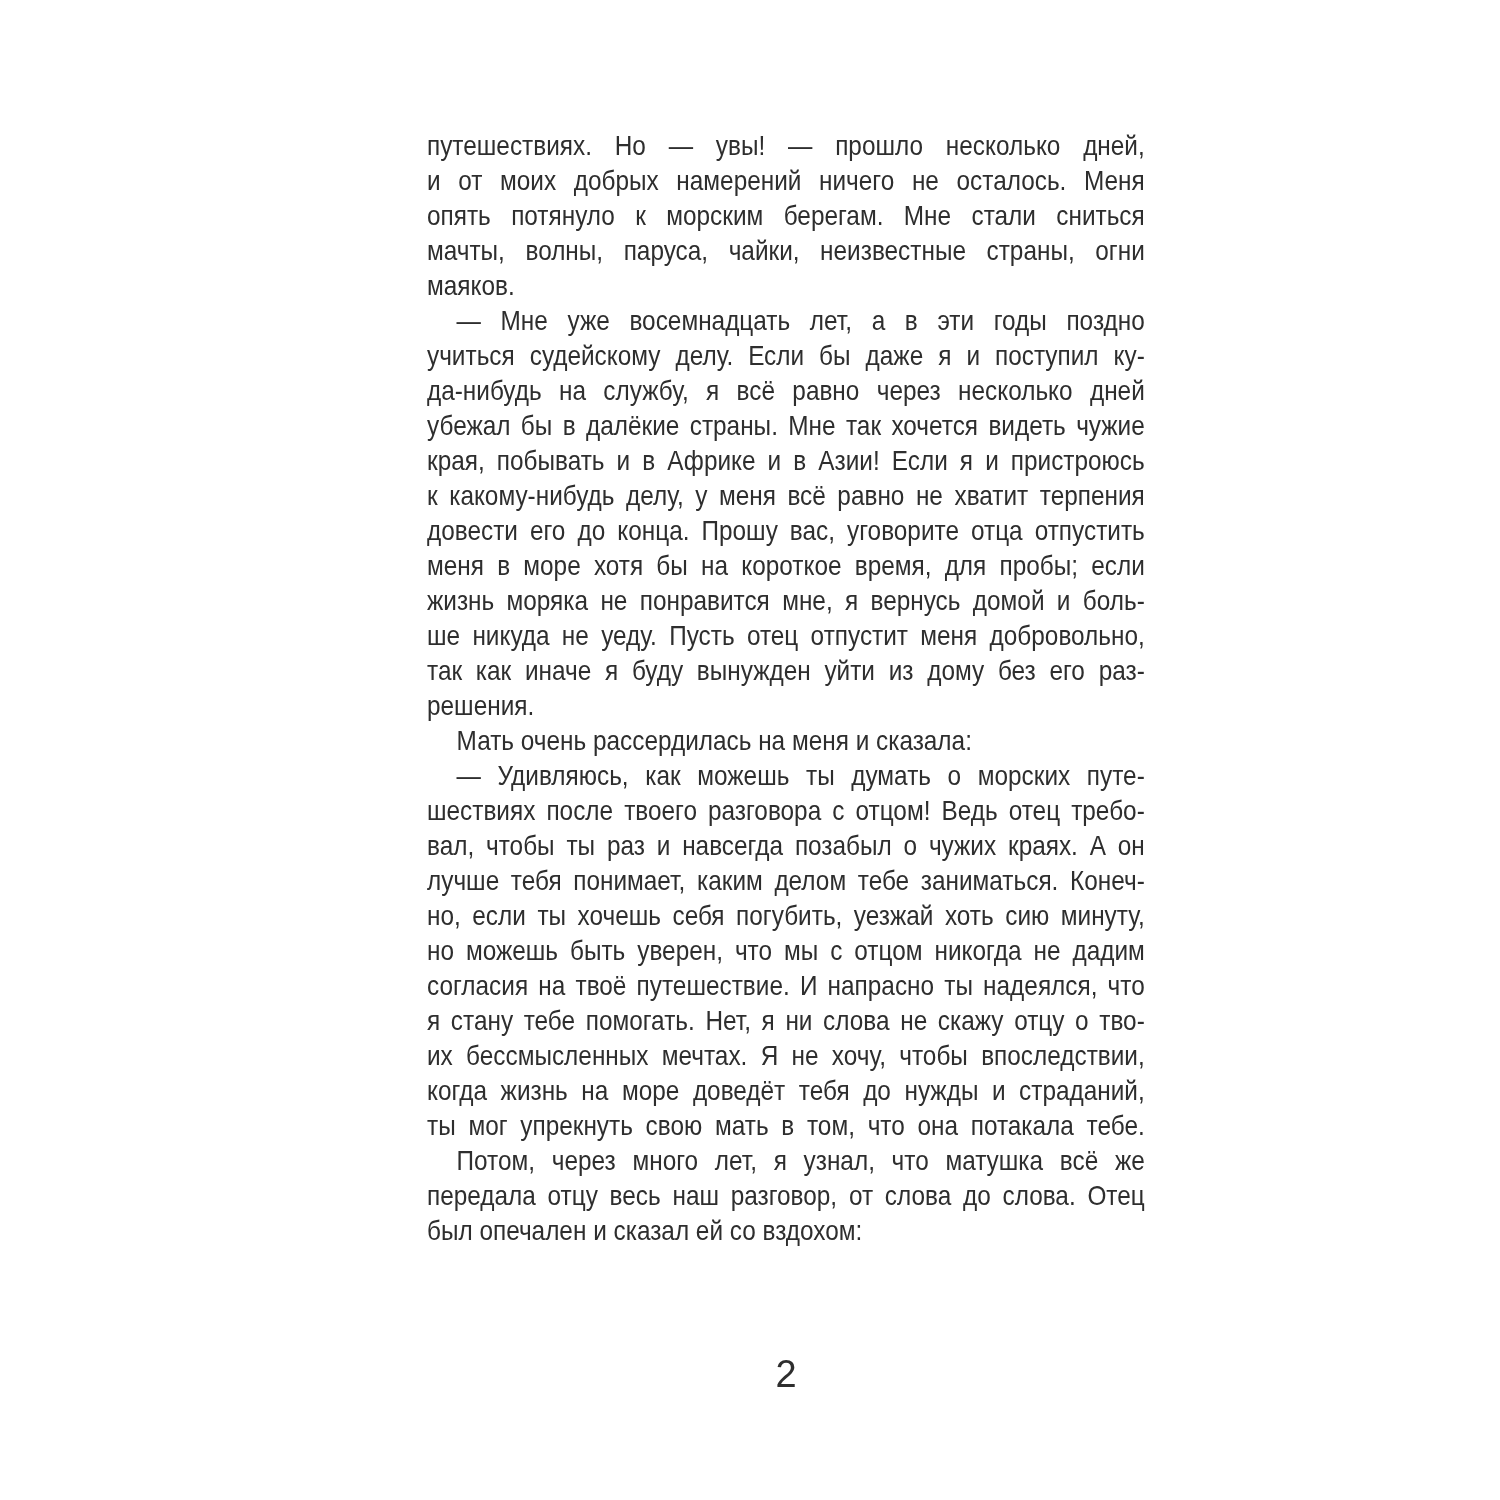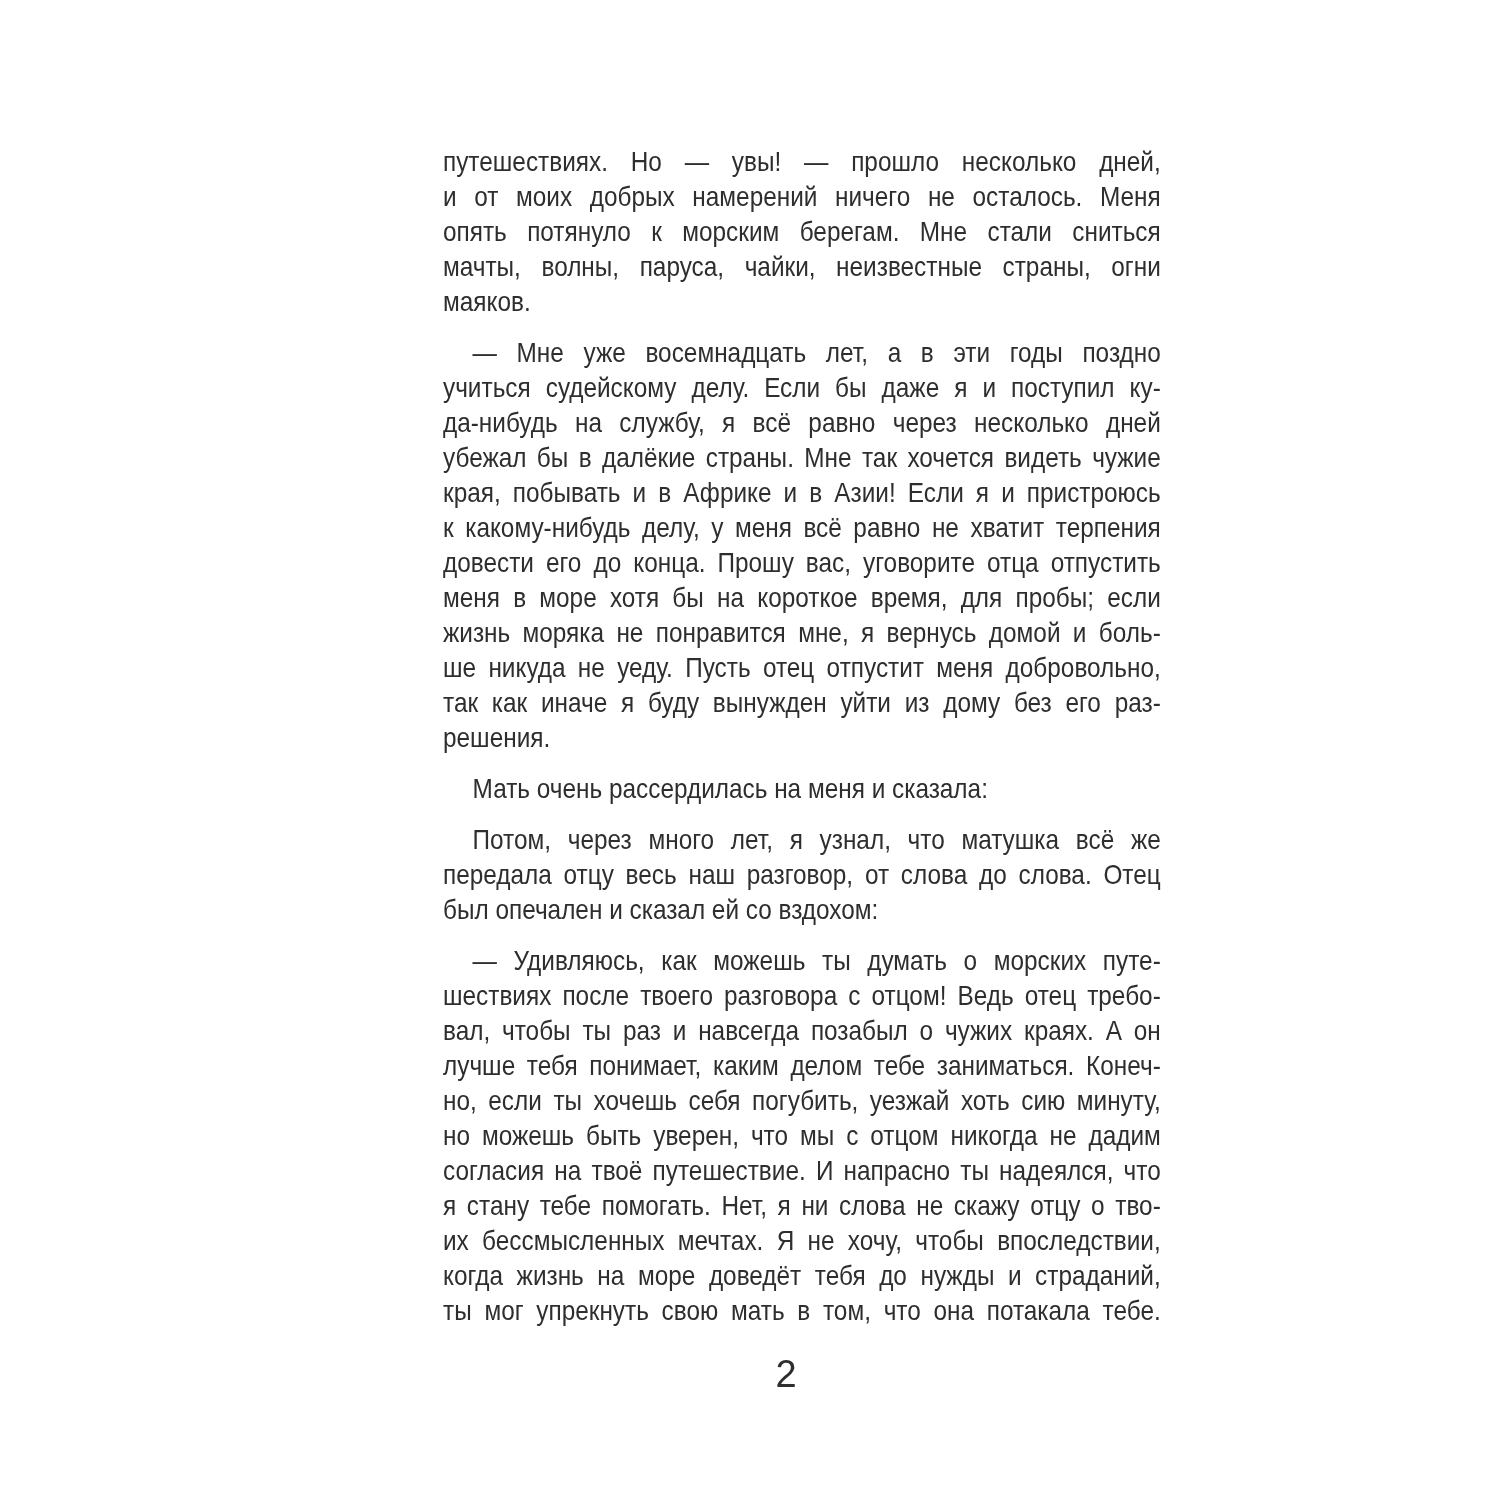--- a/index.html
+++ b/index.html
@@ -16,21 +16,21 @@
     font-family: "Liberation Sans", sans-serif;
   }
   .textblock {
     position: absolute;
     left: 427px;
     top: 128px;
     width: 718px;
     color: #2e2e2e;
   }
   .paragraph {
-    margin: 16px;
+    margin: 0;
     padding: 0;
   }
   
   .line {
     width: 825px;
     height: 35px;
     line-height: 35px;
     font-size: 28px;
     transform: scaleX(0.87);
     transform-origin: 0 0;
@@ -87,35 +87,35 @@
       <div class="line jfy">ше никуда не уеду. Пусть отец отпустит меня добровольно,</div>
       <div class="line jfy">так как иначе я буду вынужден уйти из дому без его раз-</div>
       <div class="line left">решения.</div>
     </div>
 
     <div class="paragraph">
       <div class="line left ind">Мать очень рассердилась на меня и сказала:</div>
     </div>
 
     <div class="paragraph">
-      <div class="line jfy ind">Потом, через много лет, я узнал, что матушка всё же</div>
-      <div class="line jfy">передала отцу весь наш разговор, от слова до слова. Отец</div>
-      <div class="line left">был опечален и сказал ей со вздохом:</div>
-    </div>
-
-    <div class="paragraph">
       <div class="line jfy ind">— Удивляюсь, как можешь ты думать о морских путе-</div>
       <div class="line jfy">шествиях после твоего разговора с отцом! Ведь отец требо-</div>
       <div class="line jfy">вал, чтобы ты раз и навсегда позабыл о чужих краях. А он</div>
       <div class="line jfy">лучше тебя понимает, каким делом тебе заниматься. Конеч-</div>
       <div class="line jfy">но, если ты хочешь себя погубить, уезжай хоть сию минуту,</div>
       <div class="line jfy">но можешь быть уверен, что мы с отцом никогда не дадим</div>
       <div class="line jfy">согласия на твоё путешествие. И напрасно ты надеялся, что</div>
       <div class="line jfy">я стану тебе помогать. Нет, я ни слова не скажу отцу о тво-</div>
       <div class="line jfy">их бессмысленных мечтах. Я не хочу, чтобы впоследствии,</div>
       <div class="line jfy">когда жизнь на море доведёт тебя до нужды и страданий,</div>
       <div class="line jfy">ты мог упрекнуть свою мать в том, что она потакала тебе.</div>
     </div>
 
+    <div class="paragraph">
+      <div class="line jfy ind">Потом, через много лет, я узнал, что матушка всё же</div>
+      <div class="line jfy">передала отцу весь наш разговор, от слова до слова. Отец</div>
+      <div class="line left">был опечален и сказал ей со вздохом:</div>
+    </div>
+
   </div>
 
   <div class="pagenum">2</div>
 </div>
 
 </body></html>

